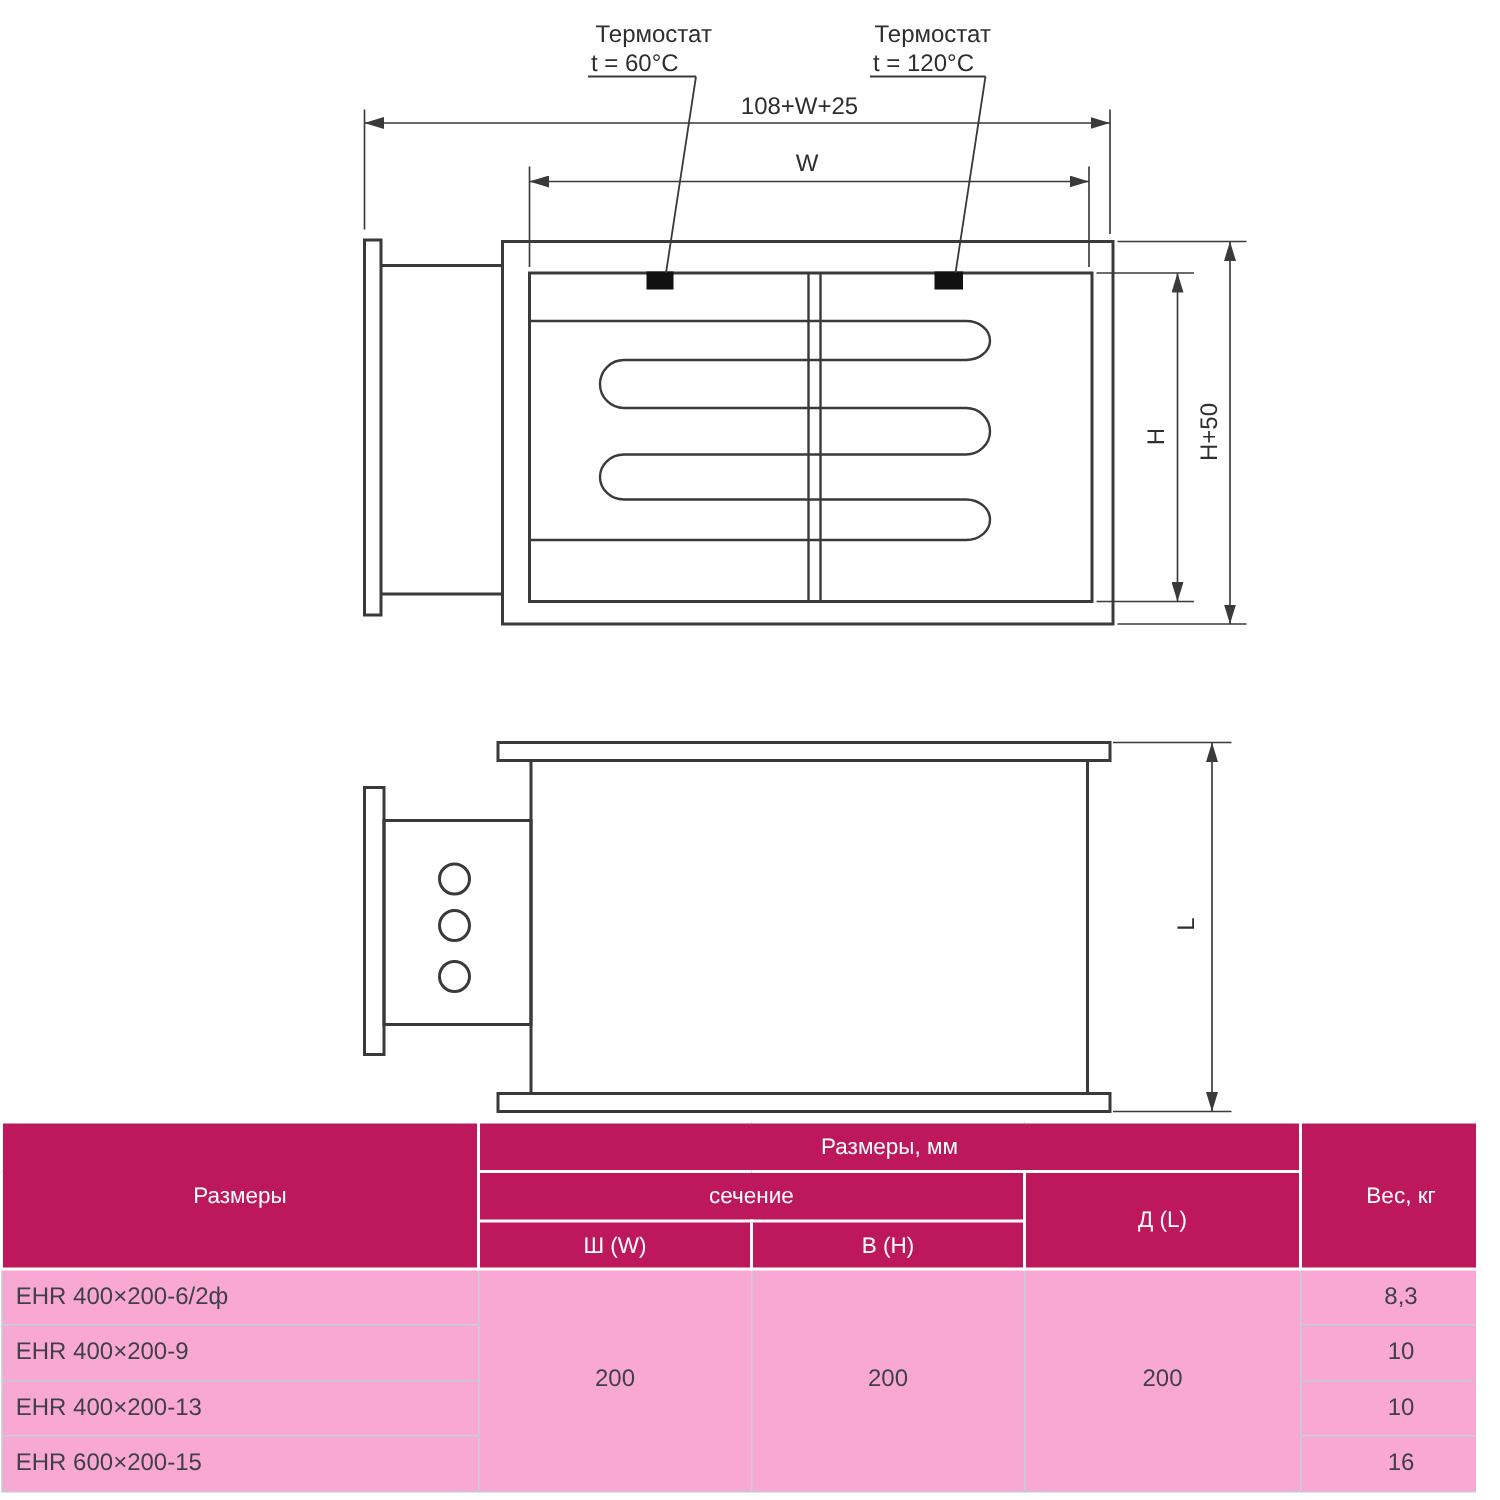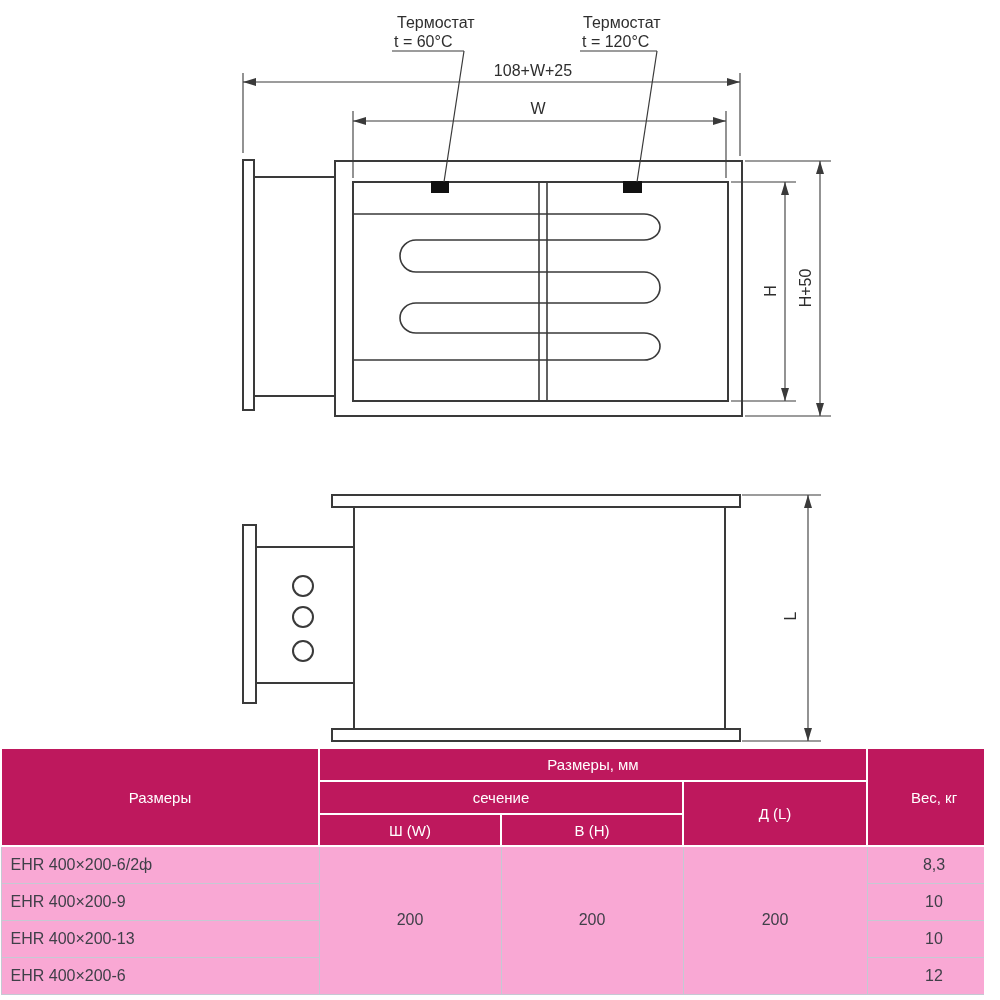--- a/index.html
+++ b/index.html
@@ -178,19 +178,19 @@
       </tr>
       <tr class="brow">
         <td class="model-cell">EHR 400×200-9</td>
         <td>10</td>
       </tr>
       <tr class="brow">
         <td class="model-cell">EHR 400×200-13</td>
         <td>10</td>
       </tr>
       <tr class="brow">
-        <td class="model-cell">EHR 400×200-6</td>
-        <td>12</td>
+        <td class="model-cell">EHR 600×200-15</td>
+        <td>16</td>
       </tr>
     </tbody>
   </table>
 
 </div>
 
 </body></html>

